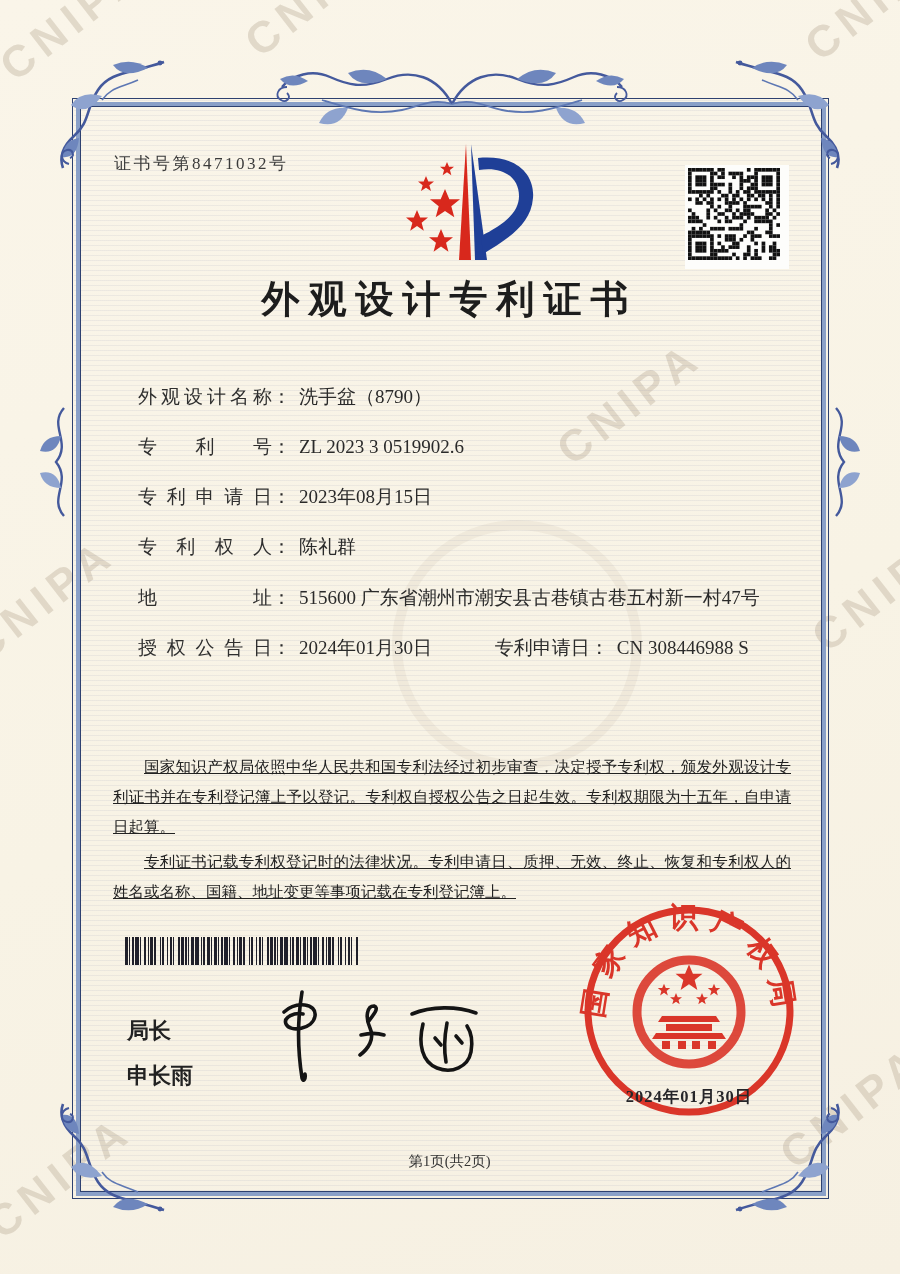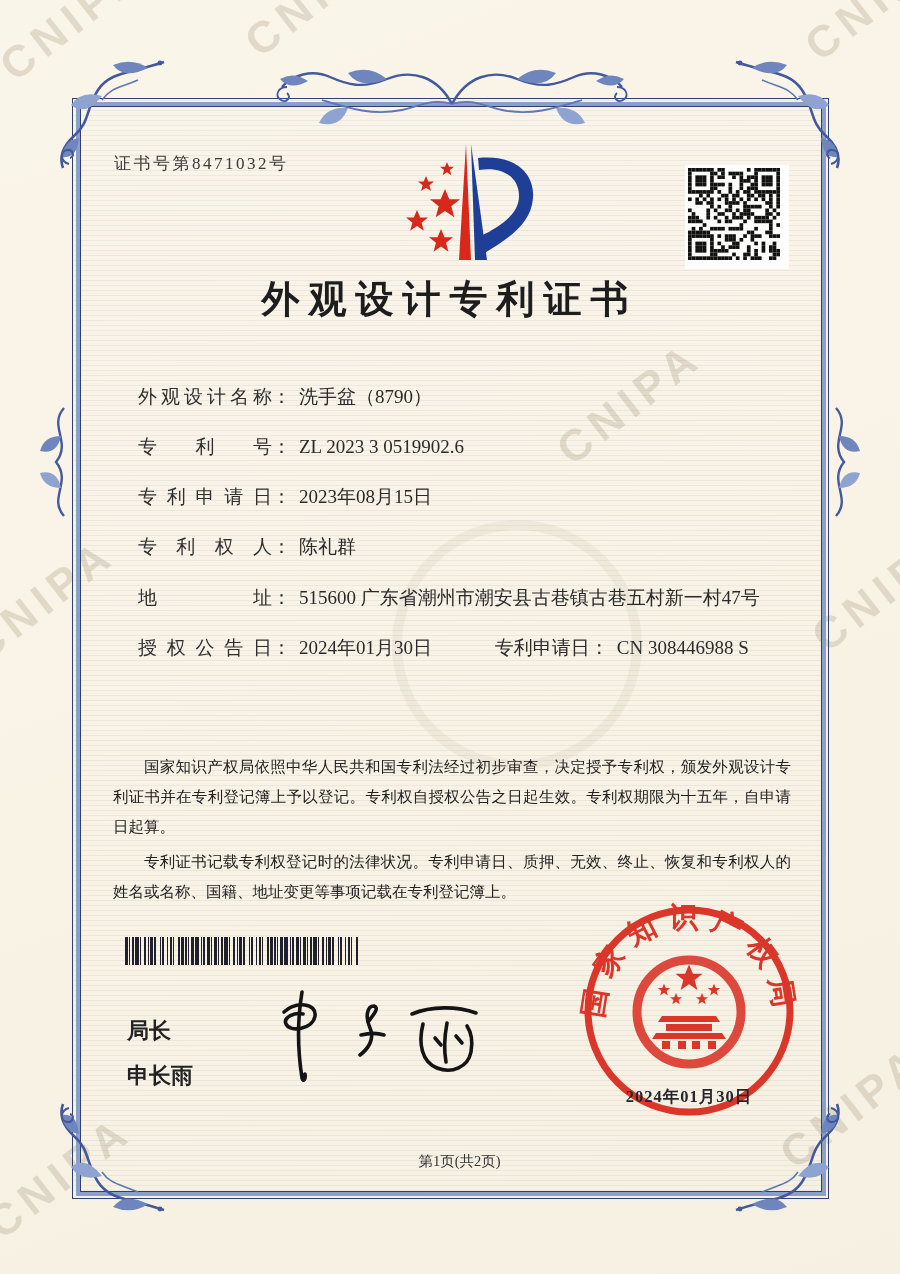--- a/index.html
+++ b/index.html
@@ -52,35 +52,35 @@
     display:inline-block;width:134px;text-align:justify;text-align-last:justify;
     color:#2f2f2f;vertical-align:top;
   }
   .colon{display:inline-block;margin-right:8px;vertical-align:top;}
   .fvalue{display:inline-block;max-width:520px;white-space:normal;vertical-align:top;color:#2a2a2a;}
   .grant-no{display:inline-block;margin-left:58px;white-space:nowrap;}
   .paras{
     position:absolute;left:113px;top:752px;width:678px;
     font-size:15.5px;line-height:1.95;color:#222;text-align:justify;
   }
-  .paras p{margin:0 0 4px 0;text-indent:2em;}
+  .paras p{margin:0 0 4px 0;text-indent:2em;text-decoration:underline;}
   .barcode{position:absolute;left:125px;top:937px;width:235px;height:28px;}
   .signer{
     position:absolute;left:127px;top:1008px;font-family:"Liberation Sans", sans-serif;
     font-weight:600;font-size:22px;color:#222;line-height:2.05;
   }
   .signature{position:absolute;left:250px;top:982px;width:250px;height:115px;}
   .seal{position:absolute;left:578px;top:900px;width:222px;height:222px;opacity:0.93;}
   .seal-date{
     position:absolute;left:598px;top:1086px;width:182px;text-align:center;
     font-size:16.5px;font-weight:600;color:#26262a;letter-spacing:1px;z-index:5;
   }
   .page-num{
     position:absolute;left:72px;top:1152px;width:755px;text-align:center;
-    font-size:14.5px;color:#333;margin-left:10px;
+    font-size:14.5px;color:#333;
   }
   .footer-note{
     position:absolute;left:0;top:1210px;width:900px;text-align:center;
     font-size:16.5px;letter-spacing:3px;color:#3c3c3c;
   }
   svg{display:block;}
 </style>
 </head>
 <body>
 

